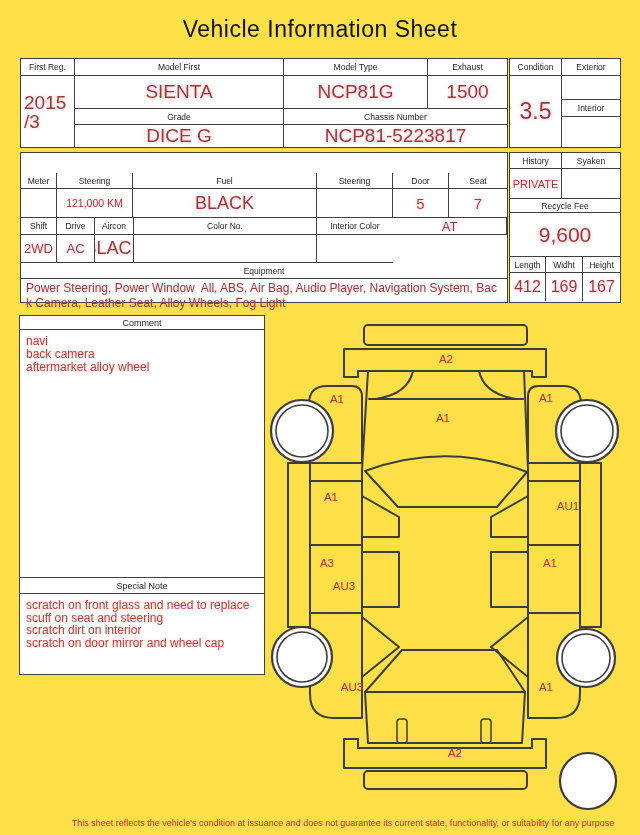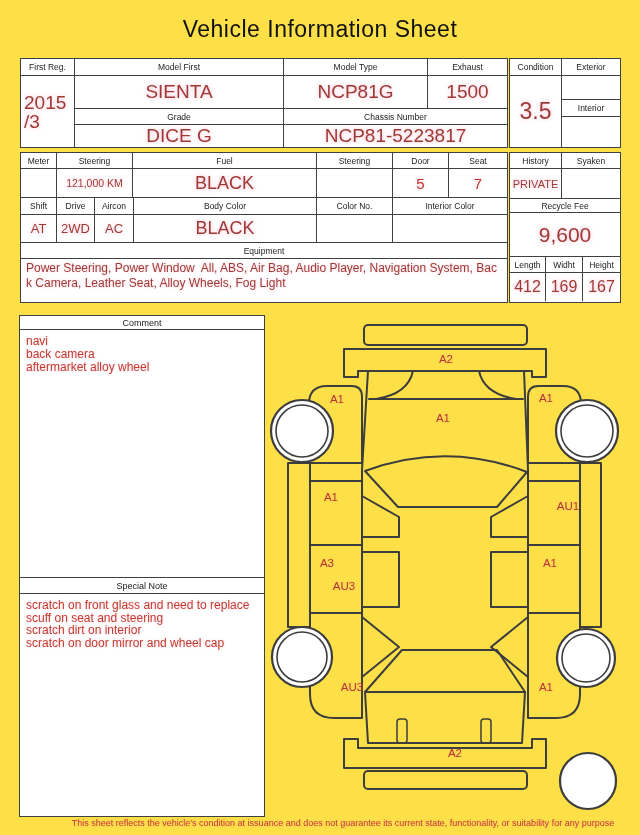--- a/index.html
+++ b/index.html
@@ -14,21 +14,21 @@
      align-items:center;justify-content:center;overflow:hidden;box-sizing:border-box;}
   .lc{border-right:none;} .lr{border-bottom:none;}
   .hdr{font-size:8.5px;color:#1b1b1b;white-space:nowrap;}
   .val{color:#9d3a34;text-shadow:0 0 4px rgba(255,135,175,.55);white-space:pre-line;text-align:center;}
   .f19{font-size:19px;} .f18{font-size:18px;} .f23{font-size:23px;} .f21{font-size:21px;}
   .f16{font-size:16px;} .f15{font-size:15px;} .f13{font-size:13px;} .f11{font-size:11px;} .f10{font-size:10.5px;}
   .left-al{justify-content:flex-start;padding-left:3px;text-align:left;line-height:19px;}
   .equip-text{color:#9d3a34;text-shadow:0 0 3px rgba(255,140,175,.45);font-size:12px;line-height:15px;
               padding:2px 5px;white-space:pre-wrap;word-break:break-all;align-items:flex-start;justify-content:flex-start;text-align:left;}
   
-  #comment-box{left:19px;top:315px;width:246px;height:502px;display:flex;flex-direction:column;}
+  #comment-box{left:19px;top:315px;width:246px;height:360px;display:flex;flex-direction:column;}
   .box-hdr{border-bottom:1px solid #404040;font-size:9px;text-align:center;flex:0 0 13px;
            display:flex;align-items:center;justify-content:center;}
   .sn-hdr{border-top:1px solid #404040;flex-basis:15px;}
   .note-text{color:#c33b2e;text-shadow:0 0 3px rgba(255,150,185,.4);font-size:12px;line-height:13px;
              padding:5px 6px;white-space:pre-line;word-break:break-all;text-align:left;}
   #comment-body{flex:0 0 237px;}
   #sn-body{flex:1 1 auto;line-height:12.6px;}
   
   .car{fill:none;stroke:#3d3d3d;stroke-width:2;stroke-linejoin:round;stroke-linecap:round;}
   .car-thin{stroke-width:1.5;}
@@ -65,39 +65,38 @@
   <div class="tbl grid" style="left:509px;top:58px;width:112px;height:90px;grid-template-columns:52px auto;grid-template-rows:17px 24px 17px auto;">
     <div class="c hdr">Condition</div>
     <div class="c hdr lc">Exterior</div>
     <div class="c val f23 lr" style="grid-row:2/5;">3.5</div>
     <div class="c lc"></div>
     <div class="c hdr lc">Interior</div>
     <div class="c lc lr"></div>
   </div>
 
   <div class="tbl" style="left:20px;top:152px;width:488px;height:151px;">
-    <div class="grid" style="grid-template-columns:36px 76px 184px 76px 56px auto;grid-template-rows:16px 29px;">
+    <div class="grid" style="grid-template-columns:36px 76px 184px 76px 56px auto;grid-template-rows:16px 29px;margin-top:20px;">
       <div class="c hdr">Meter</div>
       <div class="c hdr">Steering</div>
       <div class="c hdr">Fuel</div>
       <div class="c hdr">Steering</div>
       <div class="c hdr">Door</div>
       <div class="c hdr lc">Seat</div>
       <div class="c"></div>
       <div class="c val f10">121,000 KM</div>
       <div class="c val f18">BLACK</div>
       <div class="c"></div>
       <div class="c val f15" style="color:#bc3a30;">5</div>
       <div class="c val f15 lc" style="color:#bc3a30;">7</div>
     </div>
     <div class="grid" style="grid-template-columns:36px 38px 39px 183px 76px auto;grid-template-rows:17px 28px;">
       <div class="c hdr">Shift</div>
       <div class="c hdr">Drive</div>
       <div class="c hdr">Aircon</div>
-      <div class="c hdr">Body Color</div>
       <div class="c hdr">Color No.</div>
       <div class="c hdr lc">Interior Color</div>
       <div class="c val f13">AT</div>
       <div class="c val f13">2WD</div>
       <div class="c val f13">AC</div>
       <div class="c val f18">BLACK</div>
       <div class="c"></div>
       <div class="c lc"></div>
     </div>
     <div class="grid" style="grid-template-columns:auto;grid-template-rows:16px auto;height:61px;">

